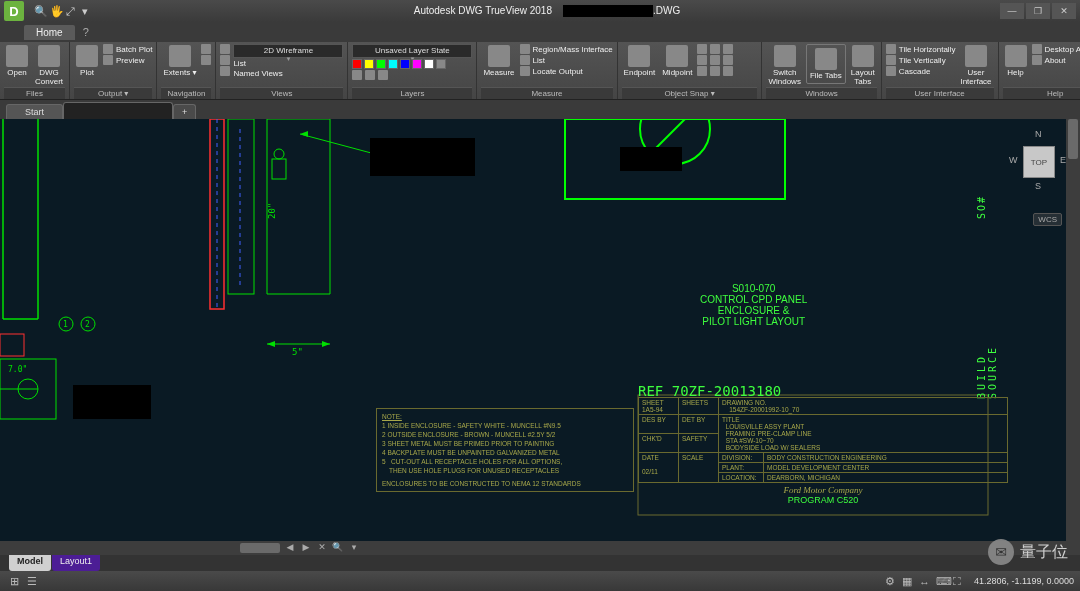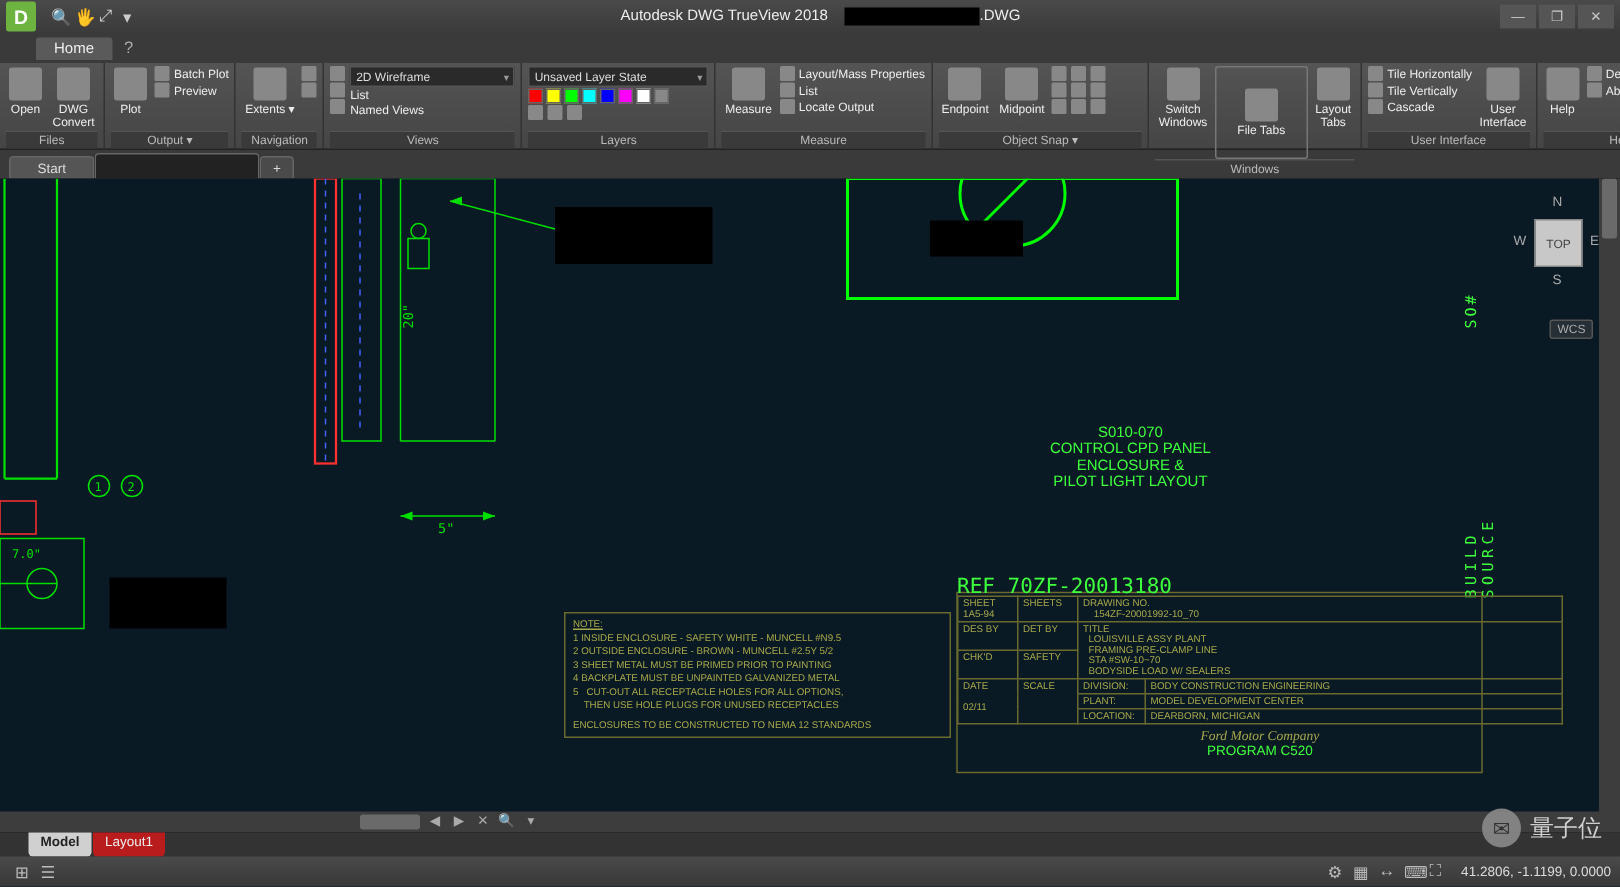--- a/index.html
+++ b/index.html
@@ -19,27 +19,27 @@
 .ribbon { height:58px; background:linear-gradient(#545454,#454545); display:flex; border-bottom:1px solid #222; }
 .panel { border-right:1px solid #333; display:flex; flex-direction:column; padding:2px 4px 0; }
 .panel-body { flex:1; display:flex; gap:3px; align-items:flex-start; }
 .panel-title { font-size:8px; color:#bbb; text-align:center; padding:1px 0; background:#3a3a3a; border-top:1px solid #555; }
 .big-btn { display:flex; flex-direction:column; align-items:center; gap:1px; padding:1px 2px; }
 .big-btn .ico { width:22px; height:22px; background:#888; border-radius:2px; }
 .big-btn .lbl { font-size:8px; color:#eee; text-align:center; line-height:9px; white-space:pre; }
 .small-btns { display:flex; flex-direction:column; gap:1px;justify-content:center; }
 .small-btn { display:flex; align-items:center; gap:3px; font-size:8px; color:#eee; white-space:nowrap; }
 .small-btn .ico { width:10px; height:10px; background:#888; border-radius:1px; }
-.combo { background:#2a2a2a; border:1px solid #555; color:#ddd; font-size:8px; padding:1px 3px; height:14px; display:flex; align-items:flex-end; justify-content:space-between; }
+.combo { background:#2a2a2a; border:1px solid #555; color:#ddd; font-size:8px; padding:1px 3px; height:14px; display:flex; align-items:center; justify-content:space-between;flex-direction:column; }
 .combo .arr { font-size:7px; color:#999; }
 .views-col { display:flex; flex-direction:column; gap:1px; width:110px; }
 .layers-col { display:flex; flex-direction:column; gap:1px; width:120px; }
 .swatch-row { display:flex; gap:2px; }
 .swatch-row span { width:10px; height:10px; border:1px solid #666; }
-.file-tabs-btn { border:1px solid #777; padding:14px; border-radius:2px; }
+.file-tabs-btn { border:1px solid #777; padding:3px; border-radius:2px; }
 
 .doc-tabs { height:19px; background:#3a3a3a; display:flex; align-items:flex-end; padding-left:6px; gap:0; }
 .doc-tab { background:#555; color:#ddd; font-size:9px; padding:2px 18px; border-radius:3px 3px 0 0; border:1px solid #666; border-bottom:none; }
 .doc-tab.blk { background:#222; width:110px; height:17px; padding:0; }
 .doc-tab.add { background:#4a4a4a; padding:2px 8px; }
 
 .viewport { position:absolute; left:0; top:119px; width:1080px; height:436px; background:#0a1a24; overflow:hidden; }
 .viewport text, .dwg-text { font-family:monospace; }
 .viewcube { position:absolute; right:6px; top:4px; width:70px; height:80px; }
 .vc-box { position:absolute; left:19px; top:23px; width:32px; height:32px; background:#c8c8c8; border:1px solid #888; display:flex; align-items:center; justify-content:center; font-size:8px; color:#444; }
@@ -47,34 +47,34 @@
 .vc-s { position:absolute; left:31px; top:58px; color:#aaa; font-size:9px; }
 .vc-e { position:absolute; left:56px; top:32px; color:#aaa; font-size:9px; }
 .vc-w { position:absolute; left:5px; top:32px; color:#aaa; font-size:9px; }
 .wcs-badge { position:absolute; right:18px; top:94px; color:#aaa; font-size:8px; border:1px solid #555; padding:1px 4px; border-radius:2px; background:rgba(80,80,80,0.4); }
 .scroll-v { position:absolute; right:0; top:0; width:14px; height:436px; background:#3d3d3d; }
 .scroll-v .thumb { position:absolute; left:2px; top:0; width:10px; height:40px; background:#6a6a6a; border-radius:2px; }
 .scroll-h { position:absolute; left:0; bottom:0; width:1080px; height:14px; background:#3d3d3d; display:flex; align-items:center; }
 .scroll-h .thumb { position:absolute; left:240px; width:40px; height:10px; top:2px; background:#6a6a6a; border-radius:2px; }
 .scroll-h .ico { width:12px; height:12px; margin:0 2px; color:#aaa; font-size:9px; text-align:center; }
 
-.model-tabs { position:absolute; left:15px; top:555px; height:16px; display:flex; gap:1px; padding-left:4px; }
-.mtab { background:#b91c1c; color:#eee; font-size:9px; padding:1px 8px; border-radius:0 0 3px 3px; }
+.model-tabs { position:absolute; left:5px; top:555px; height:16px; display:flex; gap:1px; padding-left:4px; }
+.mtab { background:#4c1d95; color:#eee; font-size:9px; padding:1px 8px; border-radius:0 0 3px 3px; }
 .mtab.active { background:#d0d0d0; color:#222; font-weight:bold; }
 
 .statusbar { position:absolute; left:0; bottom:0; width:1080px; height:20px; background:linear-gradient(#4a4a4a,#383838); display:flex; align-items:center; justify-content:flex-end; color:#ddd; font-size:9px; padding:0 6px; gap:10px; }
 .status-icons { display:flex; gap:6px; color:#bbb; }
 .status-icons span { width:11px; font-size:11px; }
 
 .watermark { position:absolute; right:12px; bottom:26px; display:flex; align-items:center; gap:6px; color:#ddd; font-size:16px; opacity:0.92; }
 .watermark .wico { width:26px; height:26px; background:#888; border-radius:50%; display:flex; align-items:center; justify-content:center; color:#333; font-size:14px; }
 
 
 .note-box { position:absolute; left:376px; top:289px; width:258px; border:1px solid #6a6a2f; padding:3px 5px; font-size:6.5px; color:#a8a84a; line-height:9px; font-family:monospace; }
-.titleblock { position:absolute; left:638px; top:278px; width:404px; font-size:6.5px; color:#a8a84a; font-family:monospace; }
+.titleblock { position:absolute; left:638px; top:278px; width:370px; font-size:6.5px; color:#a8a84a; font-family:monospace; }
 .titleblock table { border-collapse:collapse; width:100%; }
 .titleblock td { border:1px solid #6a6a2f; padding:1px 3px; vertical-align:top; }
 .unit-title { position:absolute; left:700px; top:164px; text-align:center; color:#3eff3e; font-family:monospace; }
 .unit-title .big { font-size:22px; letter-spacing:2px; }
 .unit-title .sm { font-size:10px; color:#3eff3e; line-height:11px; }
 .ref { position:absolute; left:638px; top:264px; color:#3eff3e; font-size:14px; font-family:monospace; }
 .build-src { position:absolute; left:976px; top:280px; color:#3eff3e; font-size:10px; font-family:monospace; transform:rotate(-90deg); transform-origin:left top; letter-spacing:3px; }
 .so-num { position:absolute; left:976px; top:100px; color:#3eff3e; font-size:10px; font-family:monospace; transform:rotate(-90deg); transform-origin:left top; letter-spacing:2px; }
 .redact { position:absolute; background:#000; }
 </style>
@@ -211,21 +211,21 @@
   </div>
   <div class="panel">
     <div class="panel-body">
       <div class="big-btn">
           <div class="ico"></div>
           <div class="lbl">Measure</div>
         </div>
       <div class="small-btns">
         <div class="small-btn">
             <span class="ico"></span>
-            <span>Layout/Mass Properties</span>
+            <span>Region/Mass Interface</span>
           </div>
         <div class="small-btn">
             <span class="ico"></span>
             <span>List</span>
           </div>
         <div class="small-btn">
             <span class="ico"></span>
             <span>Locate Output</span>
           </div>
       </div>

